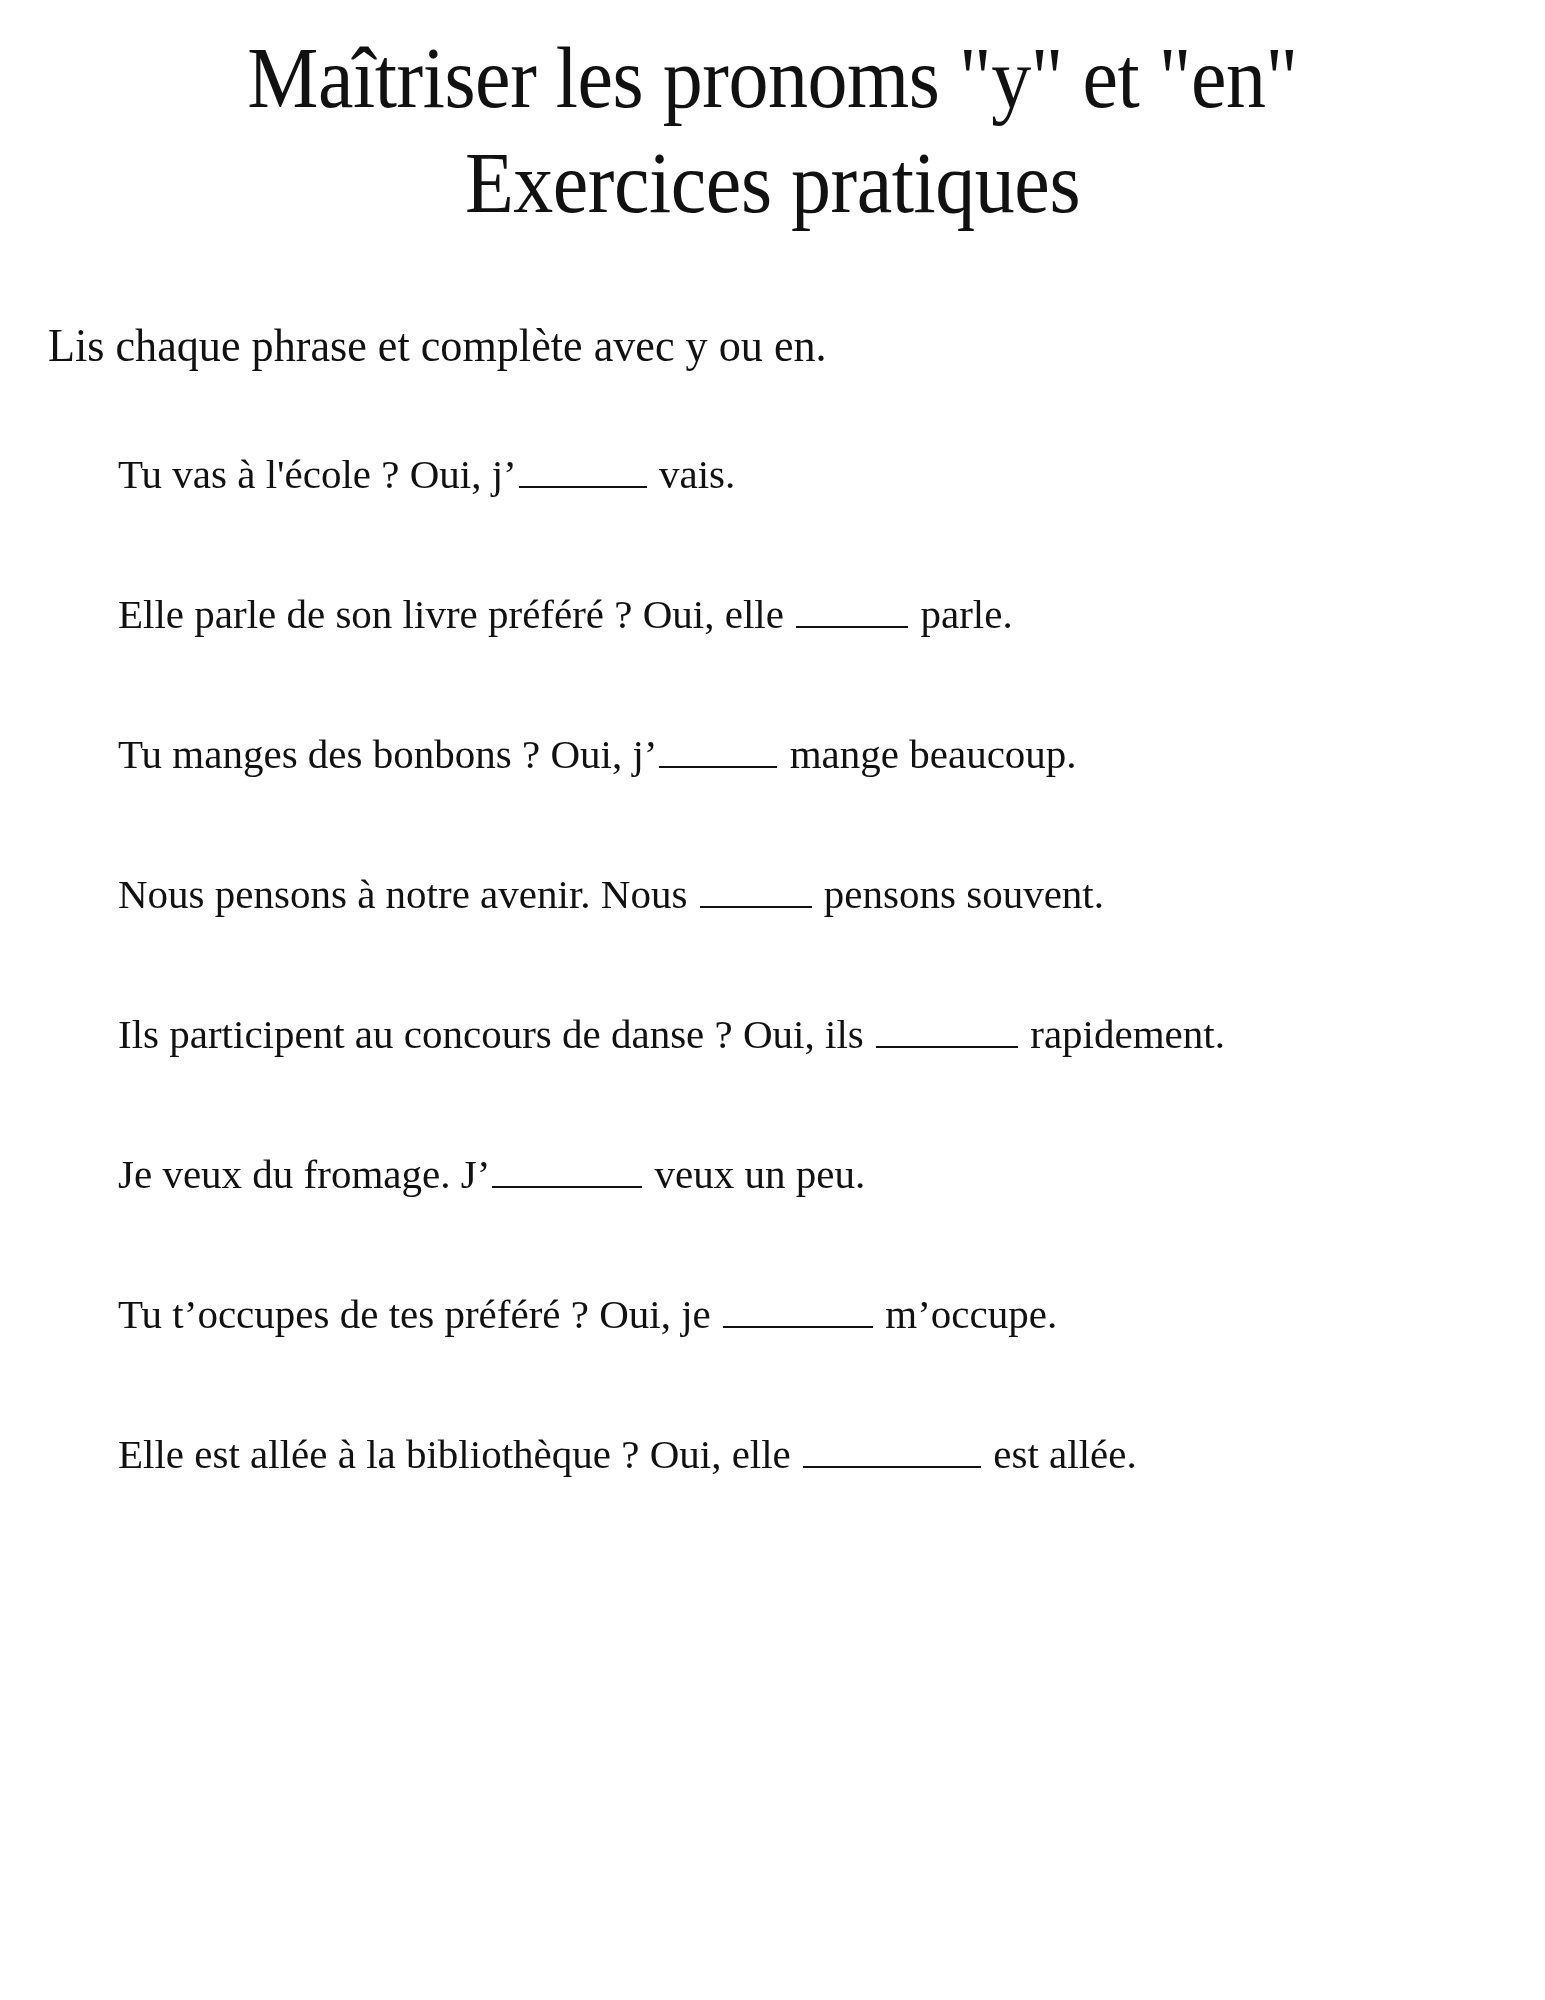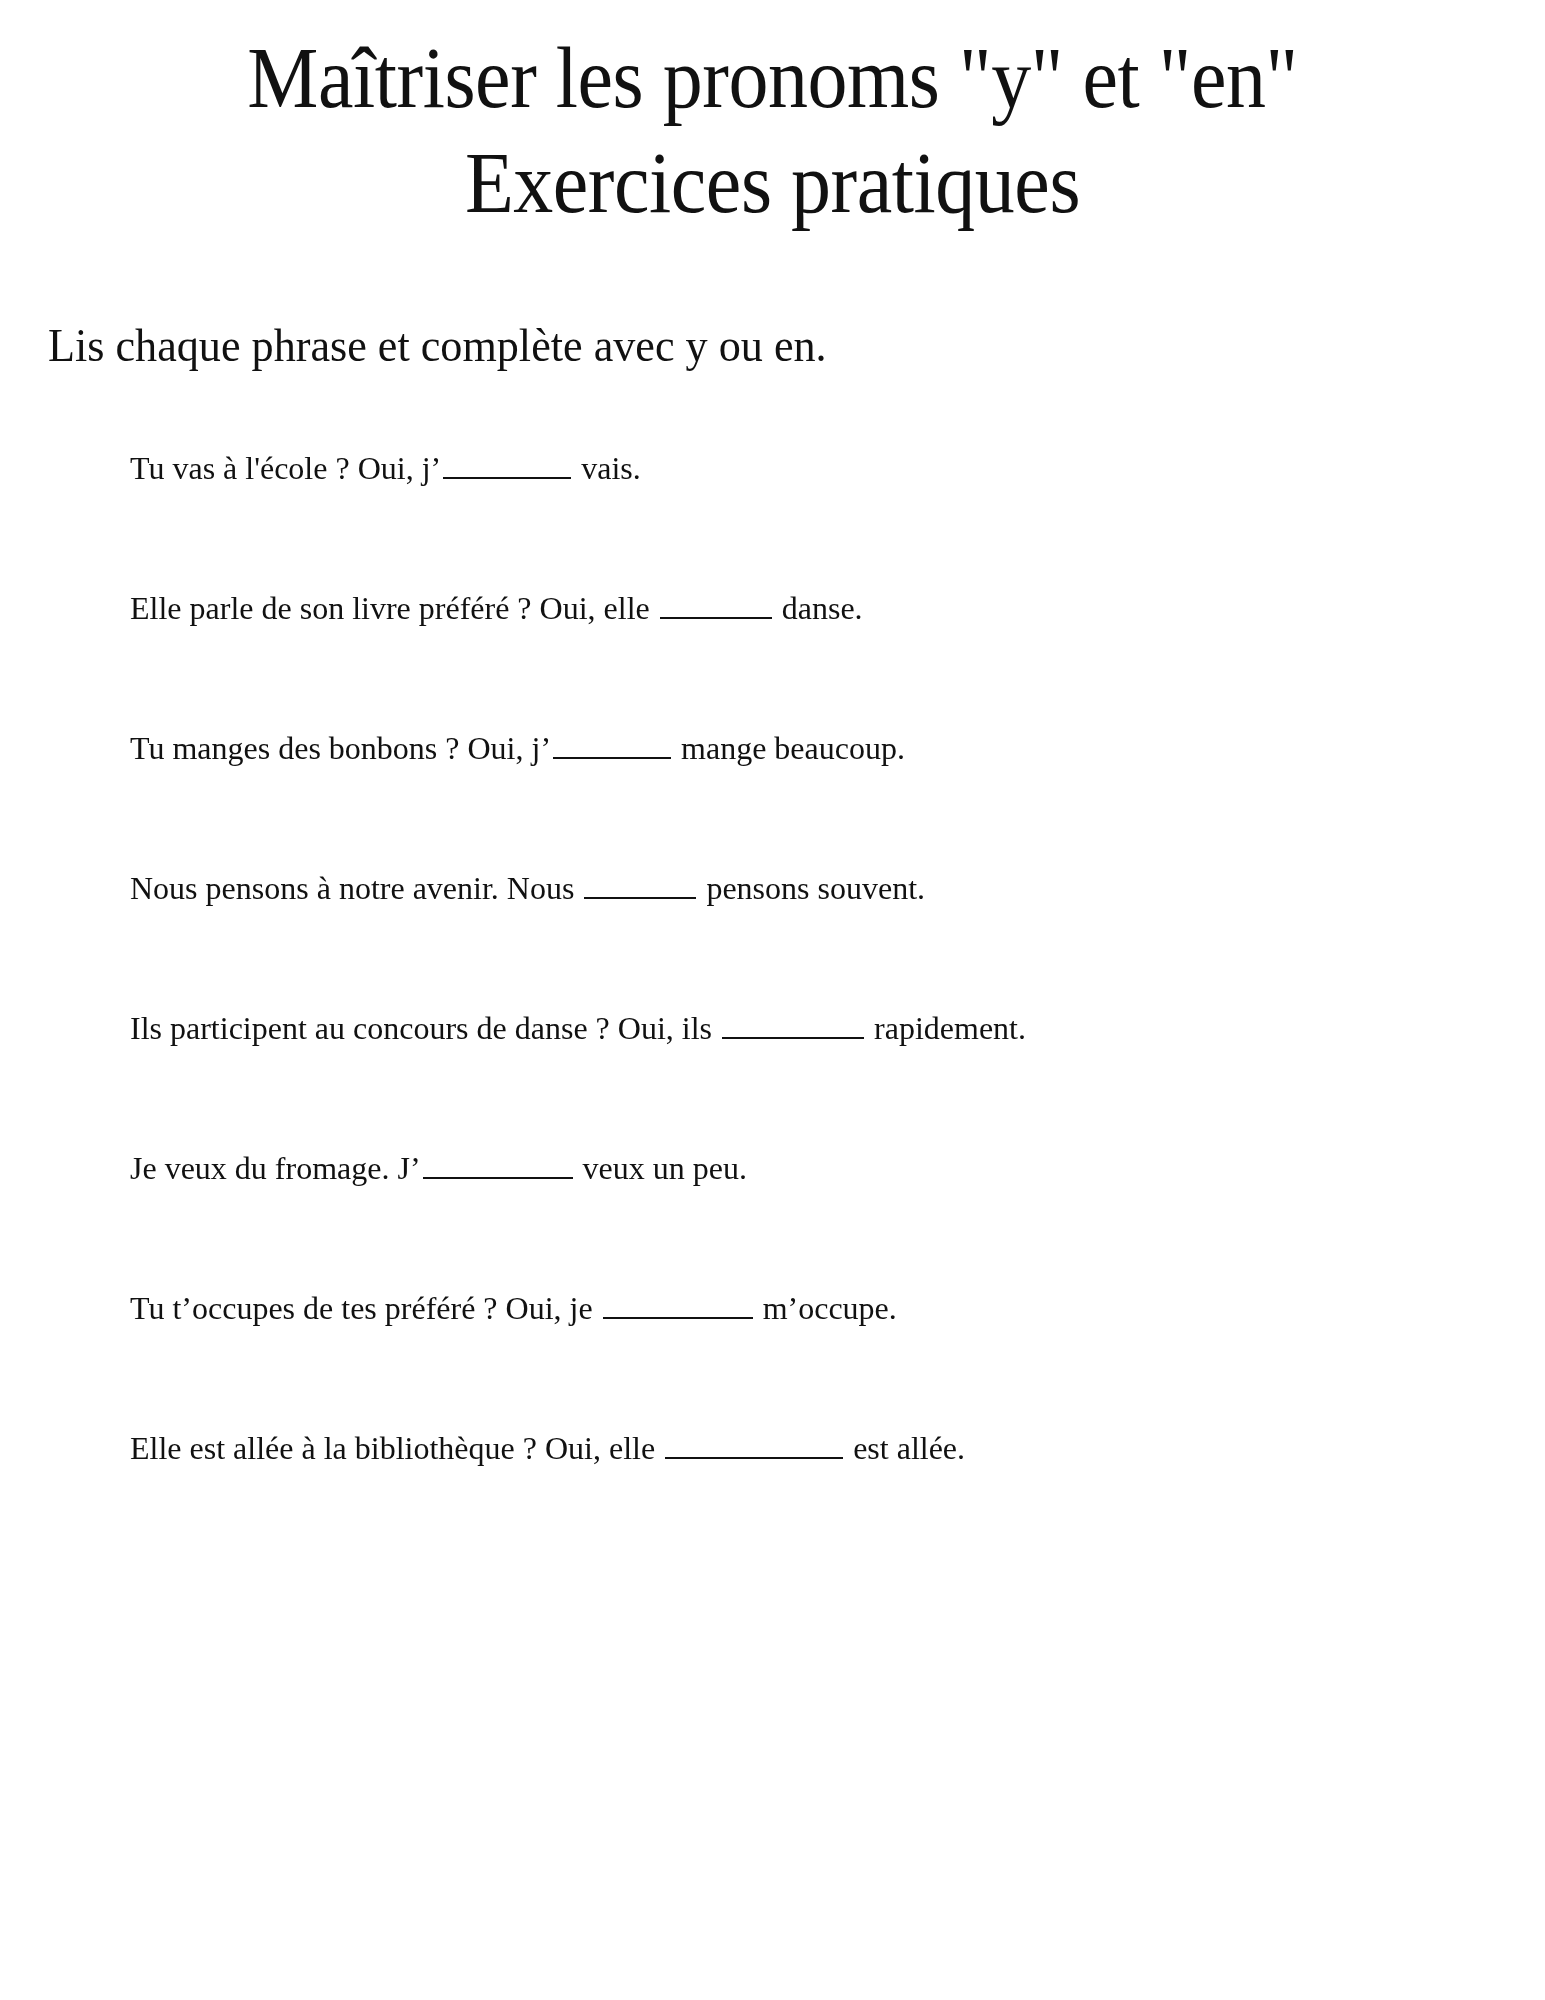--- a/index.html
+++ b/index.html
@@ -55,28 +55,27 @@
     transform-origin: left center;
   }
 
   
   .exercises {
     margin-top: 74px;
     margin-left: 118px;
     margin-right: 40px;
   }
   .exercise-row {
-    font-size: 32px;
+    font-size: 41px;
     line-height: 1.25;
     color: #111111;
     height: 140px;
     display: flex;
     align-items: flex-start;
     white-space: nowrap;
-    margin-left: 12px;
   }
   .exercise-text {
     display: inline;
     transform-origin: left center;
   }
   .blank {
     display: inline-block;
     border-bottom: 2px solid #111111;
     height: 0.95em;
     vertical-align: baseline;
@@ -99,21 +98,21 @@
     <div class="title-line">Exercices pratiques</div>
   </div>
 
   <div class="instruction">Lis chaque phrase et complète avec y ou en.</div>
 
   <div class="exercises">
       <div class="exercise-row">
         <div class="exercise-text"><span>Tu vas à l'école ? Oui, j’</span><span class="blank w1"></span><span> vais.</span></div>
       </div>
       <div class="exercise-row">
-        <div class="exercise-text"><span>Elle parle de son livre préféré ? Oui, elle </span><span class="blank w2"></span><span> danse.</span></div>
+        <div class="exercise-text"><span>Elle parle de son livre préféré ? Oui, elle </span><span class="blank w2"></span><span> parle.</span></div>
       </div>
       <div class="exercise-row">
         <div class="exercise-text"><span>Tu manges des bonbons ? Oui, j’</span><span class="blank w3"></span><span> mange beaucoup.</span></div>
       </div>
       <div class="exercise-row">
         <div class="exercise-text"><span>Nous pensons à notre avenir. Nous </span><span class="blank w2"></span><span> pensons souvent.</span></div>
       </div>
       <div class="exercise-row">
         <div class="exercise-text"><span>Ils participent au concours de danse ? Oui, ils </span><span class="blank w4"></span><span> rapidement.</span></div>
       </div>

